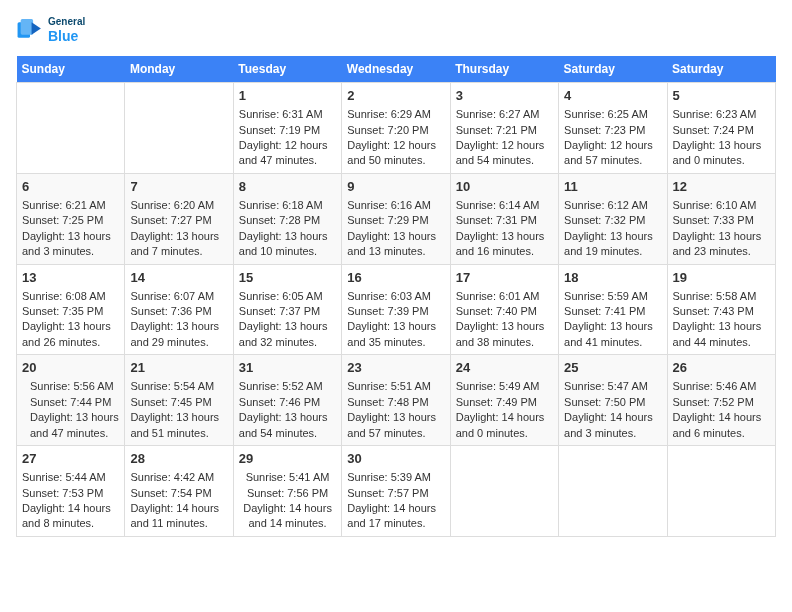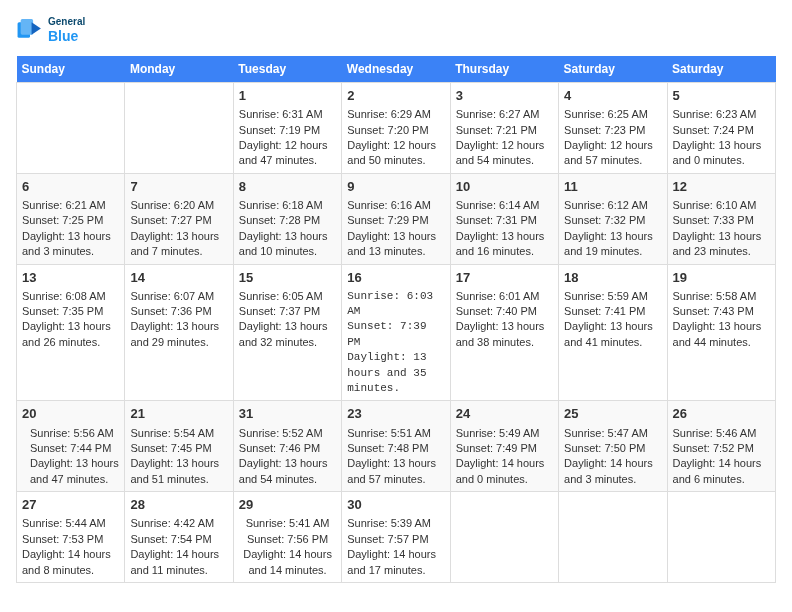--- a/index.html
+++ b/index.html
@@ -201,21 +201,21 @@
 Daylight: 13 hours and 29 minutes.</div>
         </td>
         <td>
           <span class="day-num">15</span>
           <div class="day-info" style="white-space: pre-line;">Sunrise: 6:05 AM
 Sunset: 7:37 PM
 Daylight: 13 hours and 32 minutes.</div>
         </td>
         <td>
           <span class="day-num">16</span>
-          <div class="day-info" style="white-space: pre-line; font-family: Liberation Mono, monospace;">Sunrise: 6:03 AM
+          <div class="day-info" style="white-space: pre-line;">Sunrise: 6:03 AM
 Sunset: 7:39 PM
 Daylight: 13 hours and 35 minutes.</div>
         </td>
         <td>
           <span class="day-num">17</span>
           <div class="day-info" style="white-space: pre-line;">Sunrise: 6:01 AM
 Sunset: 7:40 PM
 Daylight: 13 hours and 38 minutes.</div>
         </td>
         <td>

